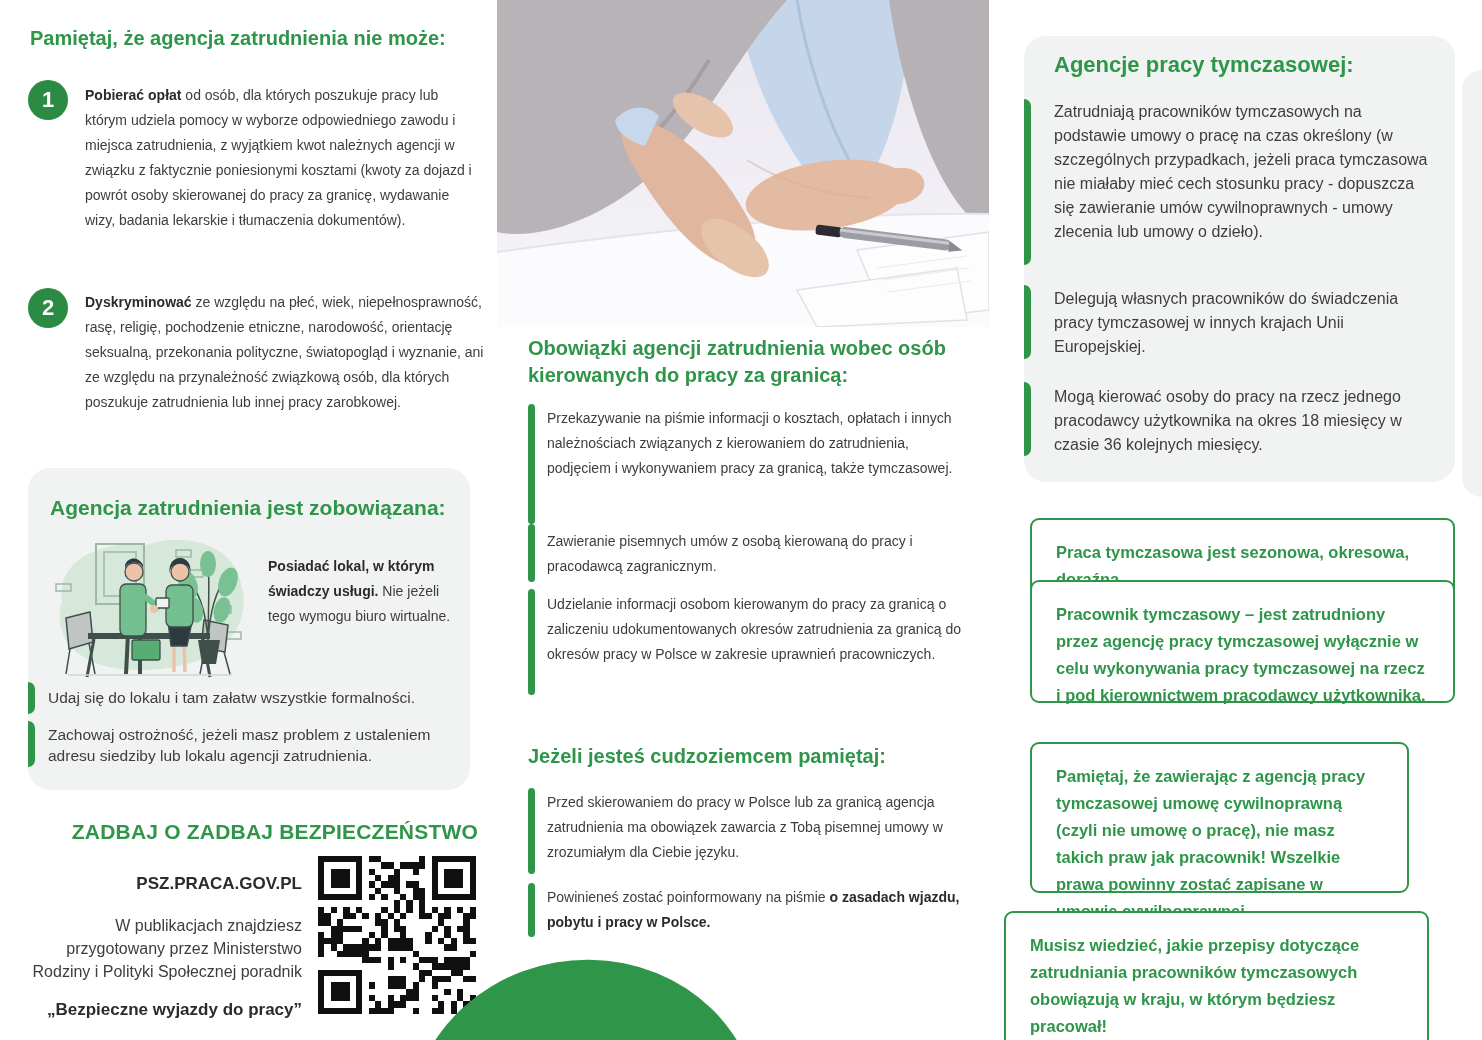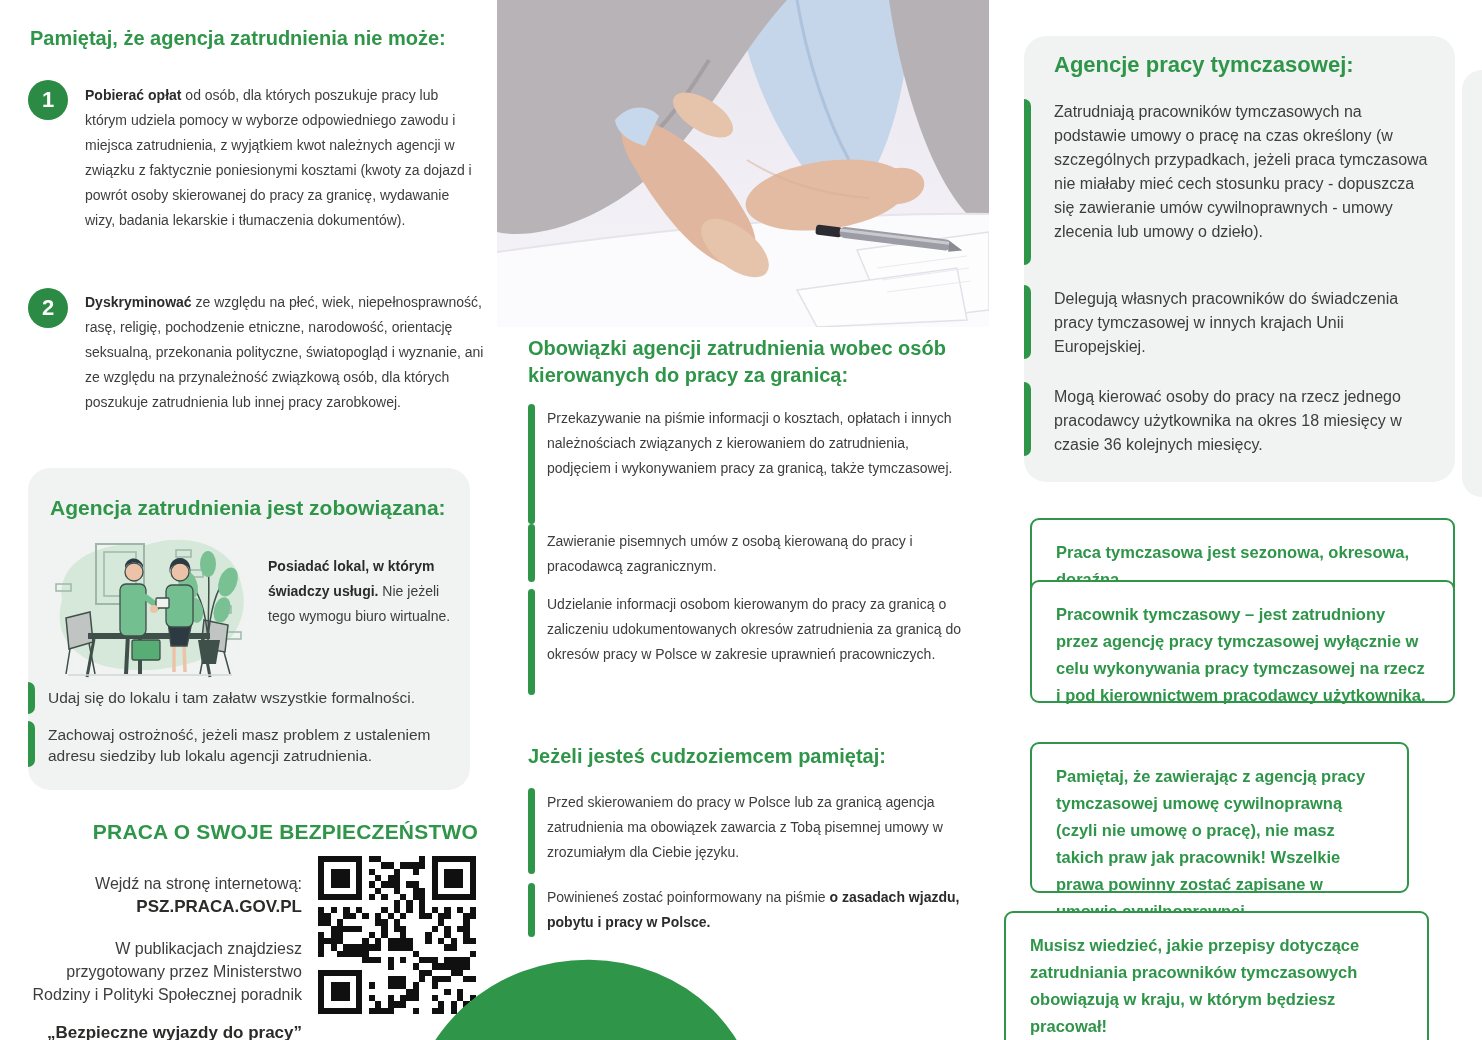--- a/index.html
+++ b/index.html
@@ -105,24 +105,23 @@
 
 <div class="abs body-txt" style="left:268px;top:554px;width:196px;">
   <b>Posiadać lokal, w którym świadczy usługi.</b><span> Nie jeżeli tego wymogu biuro wirtualne.</span>
 </div>
 
 <div class="abs bar flush" style="left:28px;top:682px;height:32px;"></div>
 <div class="abs small-txt" style="left:48px;top:687px;width:410px;">Udaj się do lokalu i tam załatw wszystkie formalności.</div>
 <div class="abs bar flush" style="left:28px;top:721px;height:46px;"></div>
 <div class="abs small-txt" style="left:48px;top:724px;width:414px;">Zachowaj ostrożność, jeżeli masz problem z ustaleniem adresu siedziby lub lokalu agencji zatrudnienia.</div>
 
-<div class="abs h right-align" style="left:30px;top:820px;width:448px;font-size:21px;letter-spacing:.2px;">PRACA O SWOJE BEZPIECZEŃSTWO</div>
+<div class="abs h right-align" style="left:30px;top:820px;width:448px;font-size:21px;letter-spacing:.2px;">ZADBAJ O ZADBAJ BEZPIECZEŃSTWO</div>
 
 <div class="abs right-align" style="left:18px;top:872px;width:284px;font-size:16px;line-height:23px;">
-  <div>Wejdź na stronę internetową:</div>
   <div class="b" style="font-size:17px;">PSZ.PRACA.GOV.PL</div>
   <div style="margin-top:19px;">W publikacjach znajdziesz przygotowany przez Ministerstwo Rodziny i Polityki Społecznej poradnik</div>
   <div class="b" style="font-size:17px;margin-top:15px;">„Bezpieczne wyjazdy do pracy”</div>
 </div>
 
 <div class="abs" id="qr" style="left:318px;top:856px;width:158px;height:158px;"><svg width="158" height="158" viewBox="0 0 150 150" shape-rendering="crispEdges" fill="#101010">
       <rect x="0" y="0" width="6" height="6"></rect>
       <rect x="6" y="0" width="6" height="6"></rect>
       <rect x="12" y="0" width="6" height="6"></rect>
       <rect x="18" y="0" width="6" height="6"></rect>

